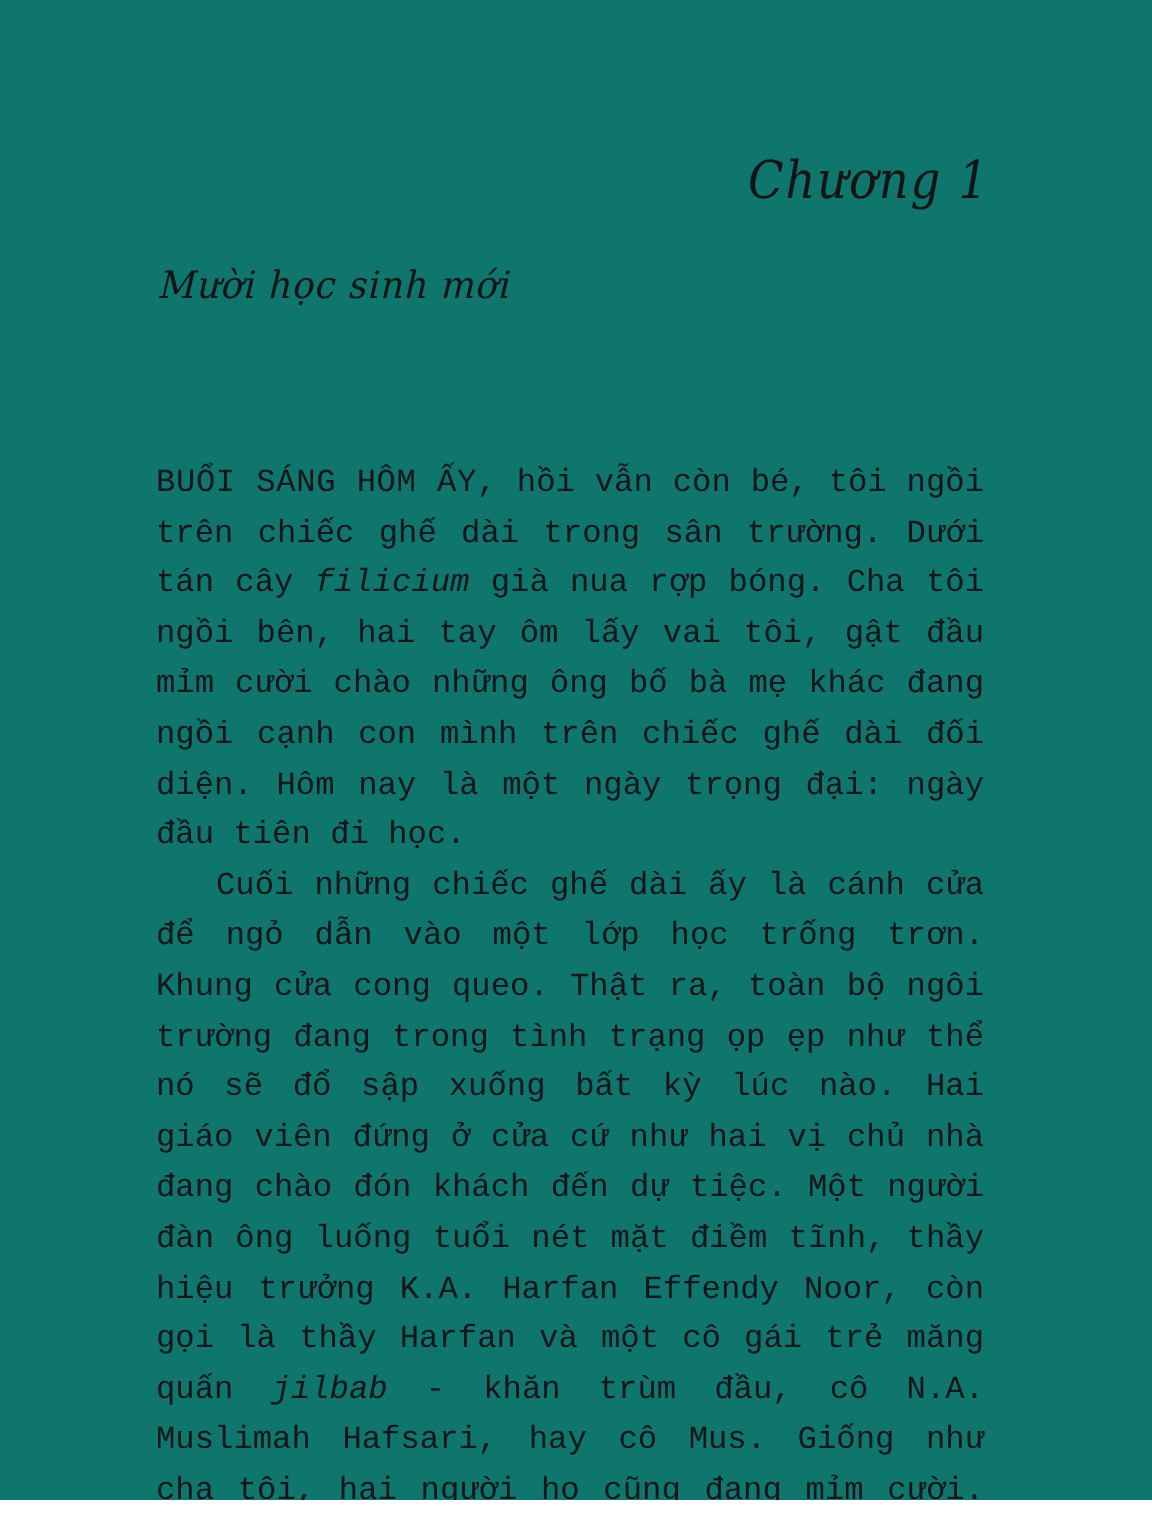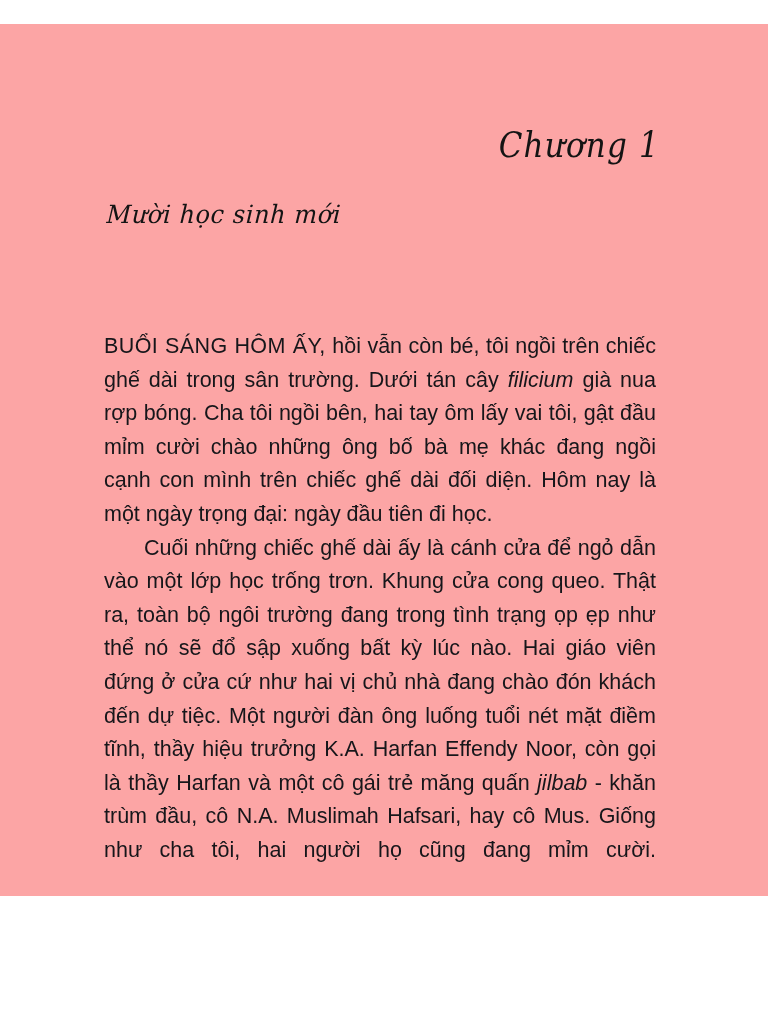--- a/index.html
+++ b/index.html
@@ -5,25 +5,24 @@
 <style>
   html, body {
     margin: 0;
     padding: 0;
     background: #ffffff;
   }
 
   .page {
     position: relative;
     width: 768px;
-    height: 872px;
-    background: #fca5a5;
+    height: 1000px;
+    background: #0f766e;
     overflow: hidden;
     box-sizing: border-box;
-    margin-top: 24px;
   }
 
   
   .chapter-number {
     position: absolute;
     top: 106px;
     right: 108px;
     font-family: "DejaVu Serif", "Liberation Serif", serif;
     font-style: italic;
     font-weight: 400;
@@ -52,21 +51,21 @@
     transform: scaleY(1.05) skewX(-3deg);
     transform-origin: left bottom;
   }
 
   
   .body-text {
     position: absolute;
     top: 306px;
     left: 104px;
     width: 552px;
-    font-family: Liberation Sans, sans-serif;
+    font-family: Liberation Mono, monospace;
     font-size: 21.5px;
     line-height: 33.6px;
     color: #16161a;
     text-align: justify;
     text-justify: inter-word;
     -webkit-font-smoothing: antialiased;
   }
 
   .body-text p {
     margin: 0;

